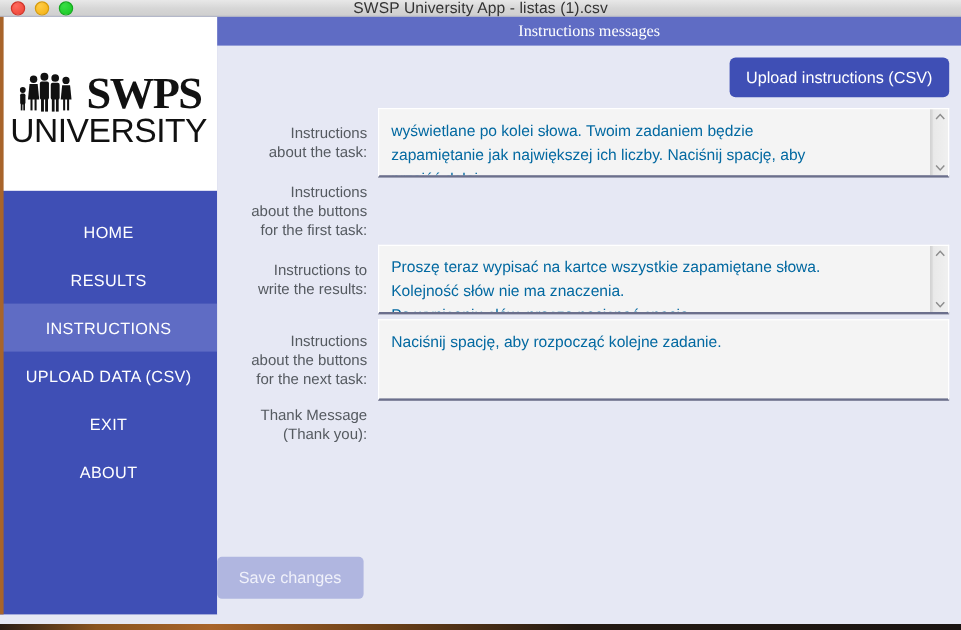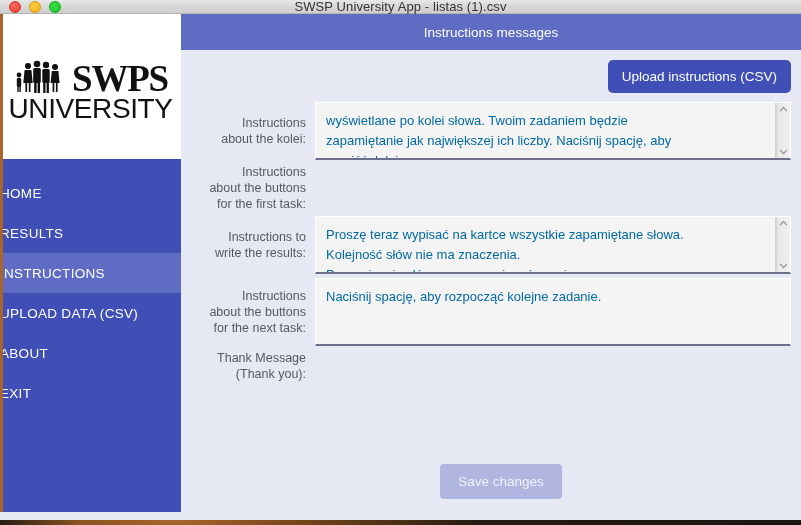--- a/index.html
+++ b/index.html
@@ -119,45 +119,46 @@
   #nav {
     flex: 1;
     padding-top: 14px;
     display: flex;
     flex-direction: column;
   }
   .nav-item {
     height: 40px;
     display: flex;
     align-items: center;
-    justify-content: flex-start;
+    justify-content: center;
     color: #ffffff;
     font-size: 13.5px;
     letter-spacing: 0.3px;
     cursor: pointer;
     user-select: none;
   }
   .nav-item.active { background: #5f6cc4; }
 
   
   #content {
     flex: 1;
     position: relative;
     background: #e6e8f4;
     display: flex;
     flex-direction: column;
   }
   #content-header {
-    height: 36px;
+    height: 24px;
     background: #5f6cc4;
     color: #ffffff;
     font-size: 13.5px;
     display: flex;
     align-items: center;
     justify-content: center;
+    font-family: Liberation Serif, serif;
   }
 
   #upload-row {
     height: 52px;
     display: flex;
     align-items: center;
     justify-content: flex-end;
     padding-right: 10px;
   }
   #upload-btn {
@@ -231,22 +232,21 @@
   }
 
   
   .h-tall   { height: 58px; }
   .h-mid    { height: 68px; }
 
   #save-row {
     height: 62px;
     display: flex;
     align-items: center;
-    justify-content: center;
-    padding-left: 20px;
+    justify-content: flex-start;
   }
   #save-btn {
     background: #b0b6e0;
     color: #f0f1fa;
     border: none;
     border-radius: 4px;
     font-family: "Liberation Sans", sans-serif;
     font-size: 13.5px;
     padding: 10px 18px;
     cursor: default;
@@ -324,42 +324,42 @@
         <div class="nav-item">
           <span>RESULTS</span>
         </div>
         <div class="nav-item active">
           <span>INSTRUCTIONS</span>
         </div>
         <div class="nav-item">
           <span>UPLOAD DATA (CSV)</span>
         </div>
         <div class="nav-item">
+          <span>EXIT</span>
+        </div>
+        <div class="nav-item">
           <span>ABOUT</span>
-        </div>
-        <div class="nav-item">
-          <span>EXIT</span>
         </div>
       </div>
     </div>
 
     <div id="content">
 
       <div id="content-header">Instructions messages</div>
 
       <div id="upload-row">
         <button id="upload-btn">Upload instructions (CSV)</button>
       </div>
 
       <div id="fields">
 
         <div class="field-row">
           <div class="field-label">
             <span>Instructions</span>
-            <span>about the kolei:</span>
+            <span>about the task:</span>
           </div>
           <div class="field-box h-tall">
             <div class="field-text">wyświetlane po kolei słowa. Twoim zadaniem będzie
 zapamiętanie jak największej ich liczby. Naciśnij spację, aby
 przejść dalej.</div>
             <div class="vscroll">
               <svg class="chev" viewBox="0 0 10 7">
                 <path d="M1 6 L5 1.6 L9 6" fill="none" stroke="#8d8d8d" stroke-width="1.4"></path>
               </svg>
               <svg class="chev" viewBox="0 0 10 7">

